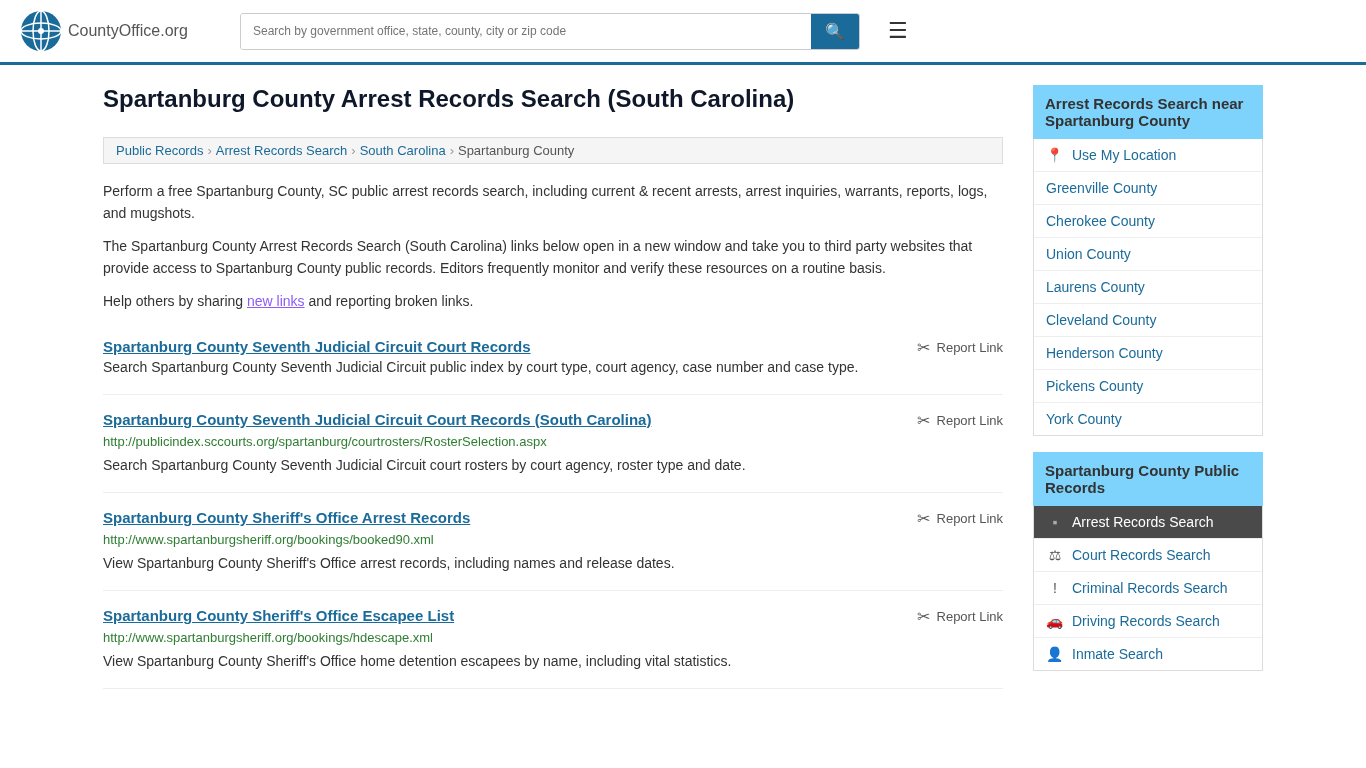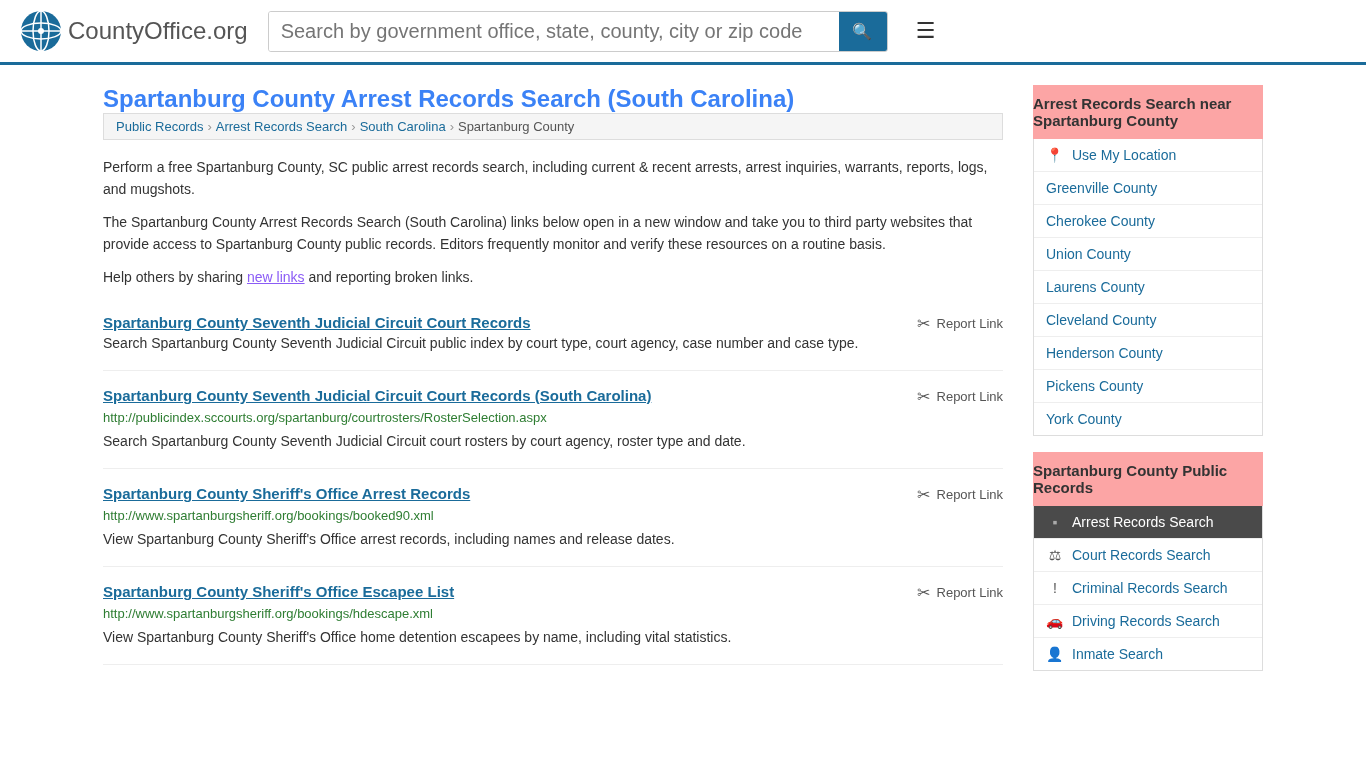--- a/index.html
+++ b/index.html
@@ -18,39 +18,39 @@
       display: flex;
       align-items: center;
       gap: 6px;
       min-width: 200px;
     }
     #logo-icon {
       width: 42px;
       height: 42px;
     }
     #logo-text {
-      font-size: 24px;
+      font-size: 16px;
       font-weight: bold;
       color: #1a6b9a;
     }
     #logo-text span { color: #555; font-weight: normal; }
     #search-bar {
       flex: 1;
       display: flex;
       border: 1px solid #ccc;
       border-radius: 3px;
       overflow: hidden;
       max-width: 620px;
     }
     #search-input {
       flex: 1;
       border: none;
       outline: none;
       padding: 8px 12px;
-      font-size: 20px;
+      font-size: 12px;
       color: #1d4ed8;
     }
     #search-btn {
       background: #1a6b9a;
       border: none;
       cursor: pointer;
       padding: 8px 14px;
       color: #fff;
       font-size: 16px;
     }
@@ -77,22 +77,22 @@
     }
     #sidebar {
       width: 230px;
       flex-shrink: 0;
     }
 
     
     #page-title {
       font-size: 24px;
       font-weight: bold;
-      color: #3b82f6;
-      margin-bottom: 0;
+      color: #0f172a;
+      margin-bottom: 24px;
     }
 
     
     #breadcrumb {
       background: #f5f5f5;
       border: 1px solid #ddd;
       padding: 5px 12px;
       font-size: 13px;
       color: #555;
       margin-bottom: 16px;
@@ -146,22 +146,22 @@
       margin: 4px 0 6px 0;
     }
     .record-desc {
       font-size: 14px;
       color: #333;
       line-height: 1.5;
     }
 
     
     .sidebar-section-title {
-      background: #fca5a5;
-      padding: 10px 0;
+      background: #7dd3fc;
+      padding: 10px 12px;
       font-size: 15px;
       font-weight: bold;
       color: #333;
       margin-bottom: 0;
     }
     .sidebar-links {
       border: 1px solid #ddd;
       border-top: none;
       margin-bottom: 16px;
     }

